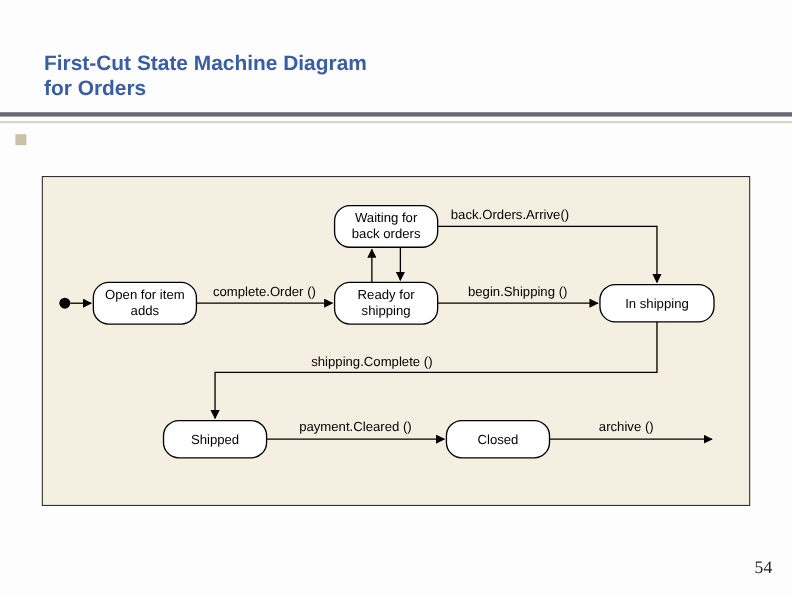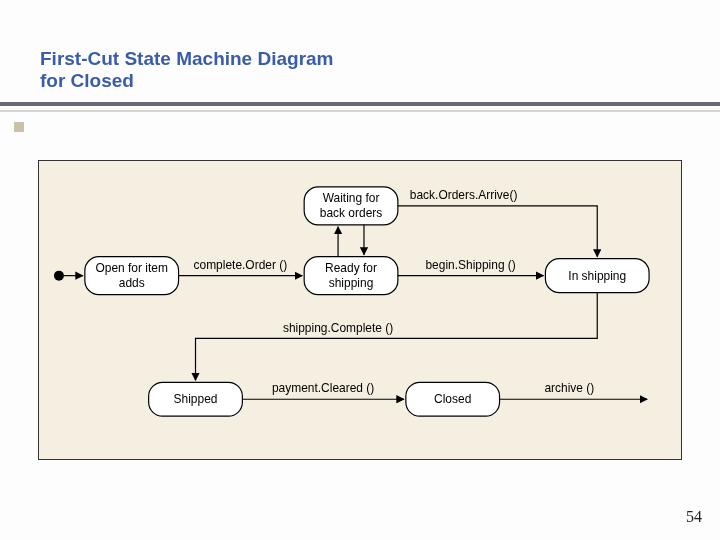--- a/index.html
+++ b/index.html
@@ -90,21 +90,21 @@
     font-family: Liberation Serif, serif;
   }
 </style>
 </head>
 <body>
 
 <div class="slide">
 
   <div class="title">
     <span>First-Cut State Machine Diagram</span><br>
-    <span>for Closed</span>
+    <span>for Orders</span>
   </div>
 
   <div class="rule-dark"></div>
   <div class="rule-light"></div>
   <div class="bullet"></div>
 
   <div class="figure">
     <svg class="svgwrap" viewBox="0 0 644 300">
       <defs>
         <marker id="arrow" viewBox="0 0 10 10" refX="9" refY="5" markerWidth="7" markerHeight="7" orient="auto-start-reverse">

